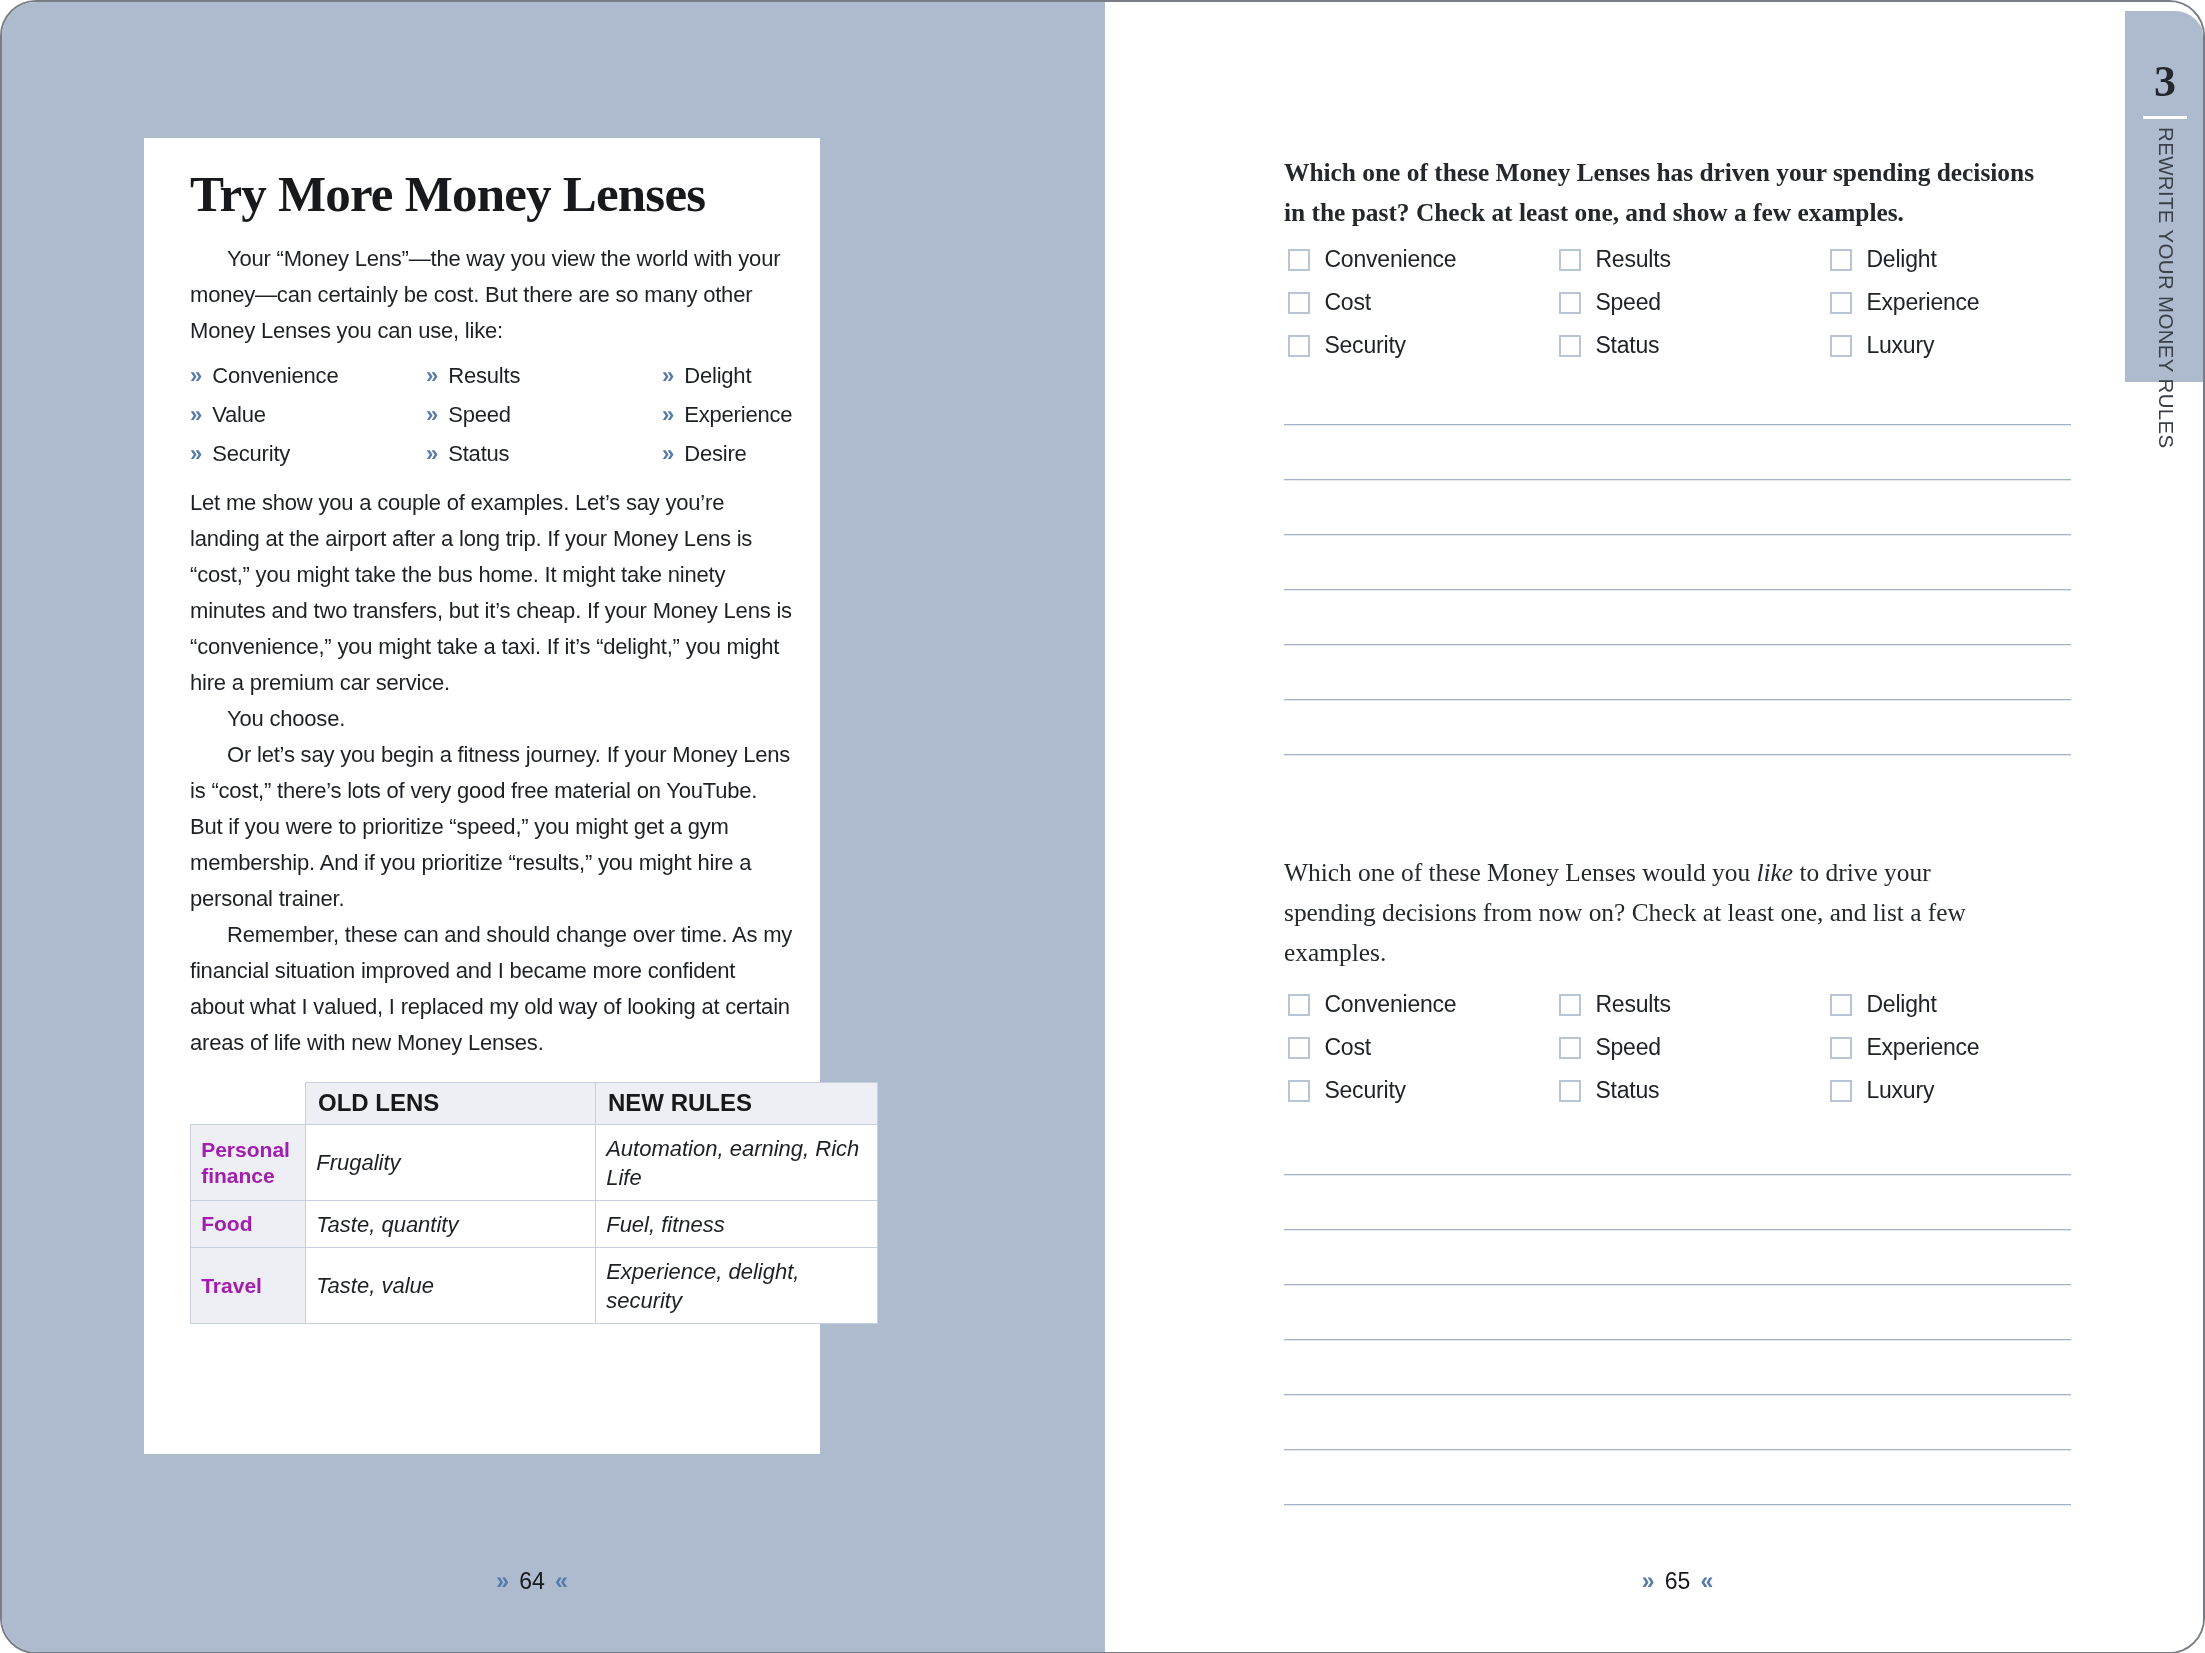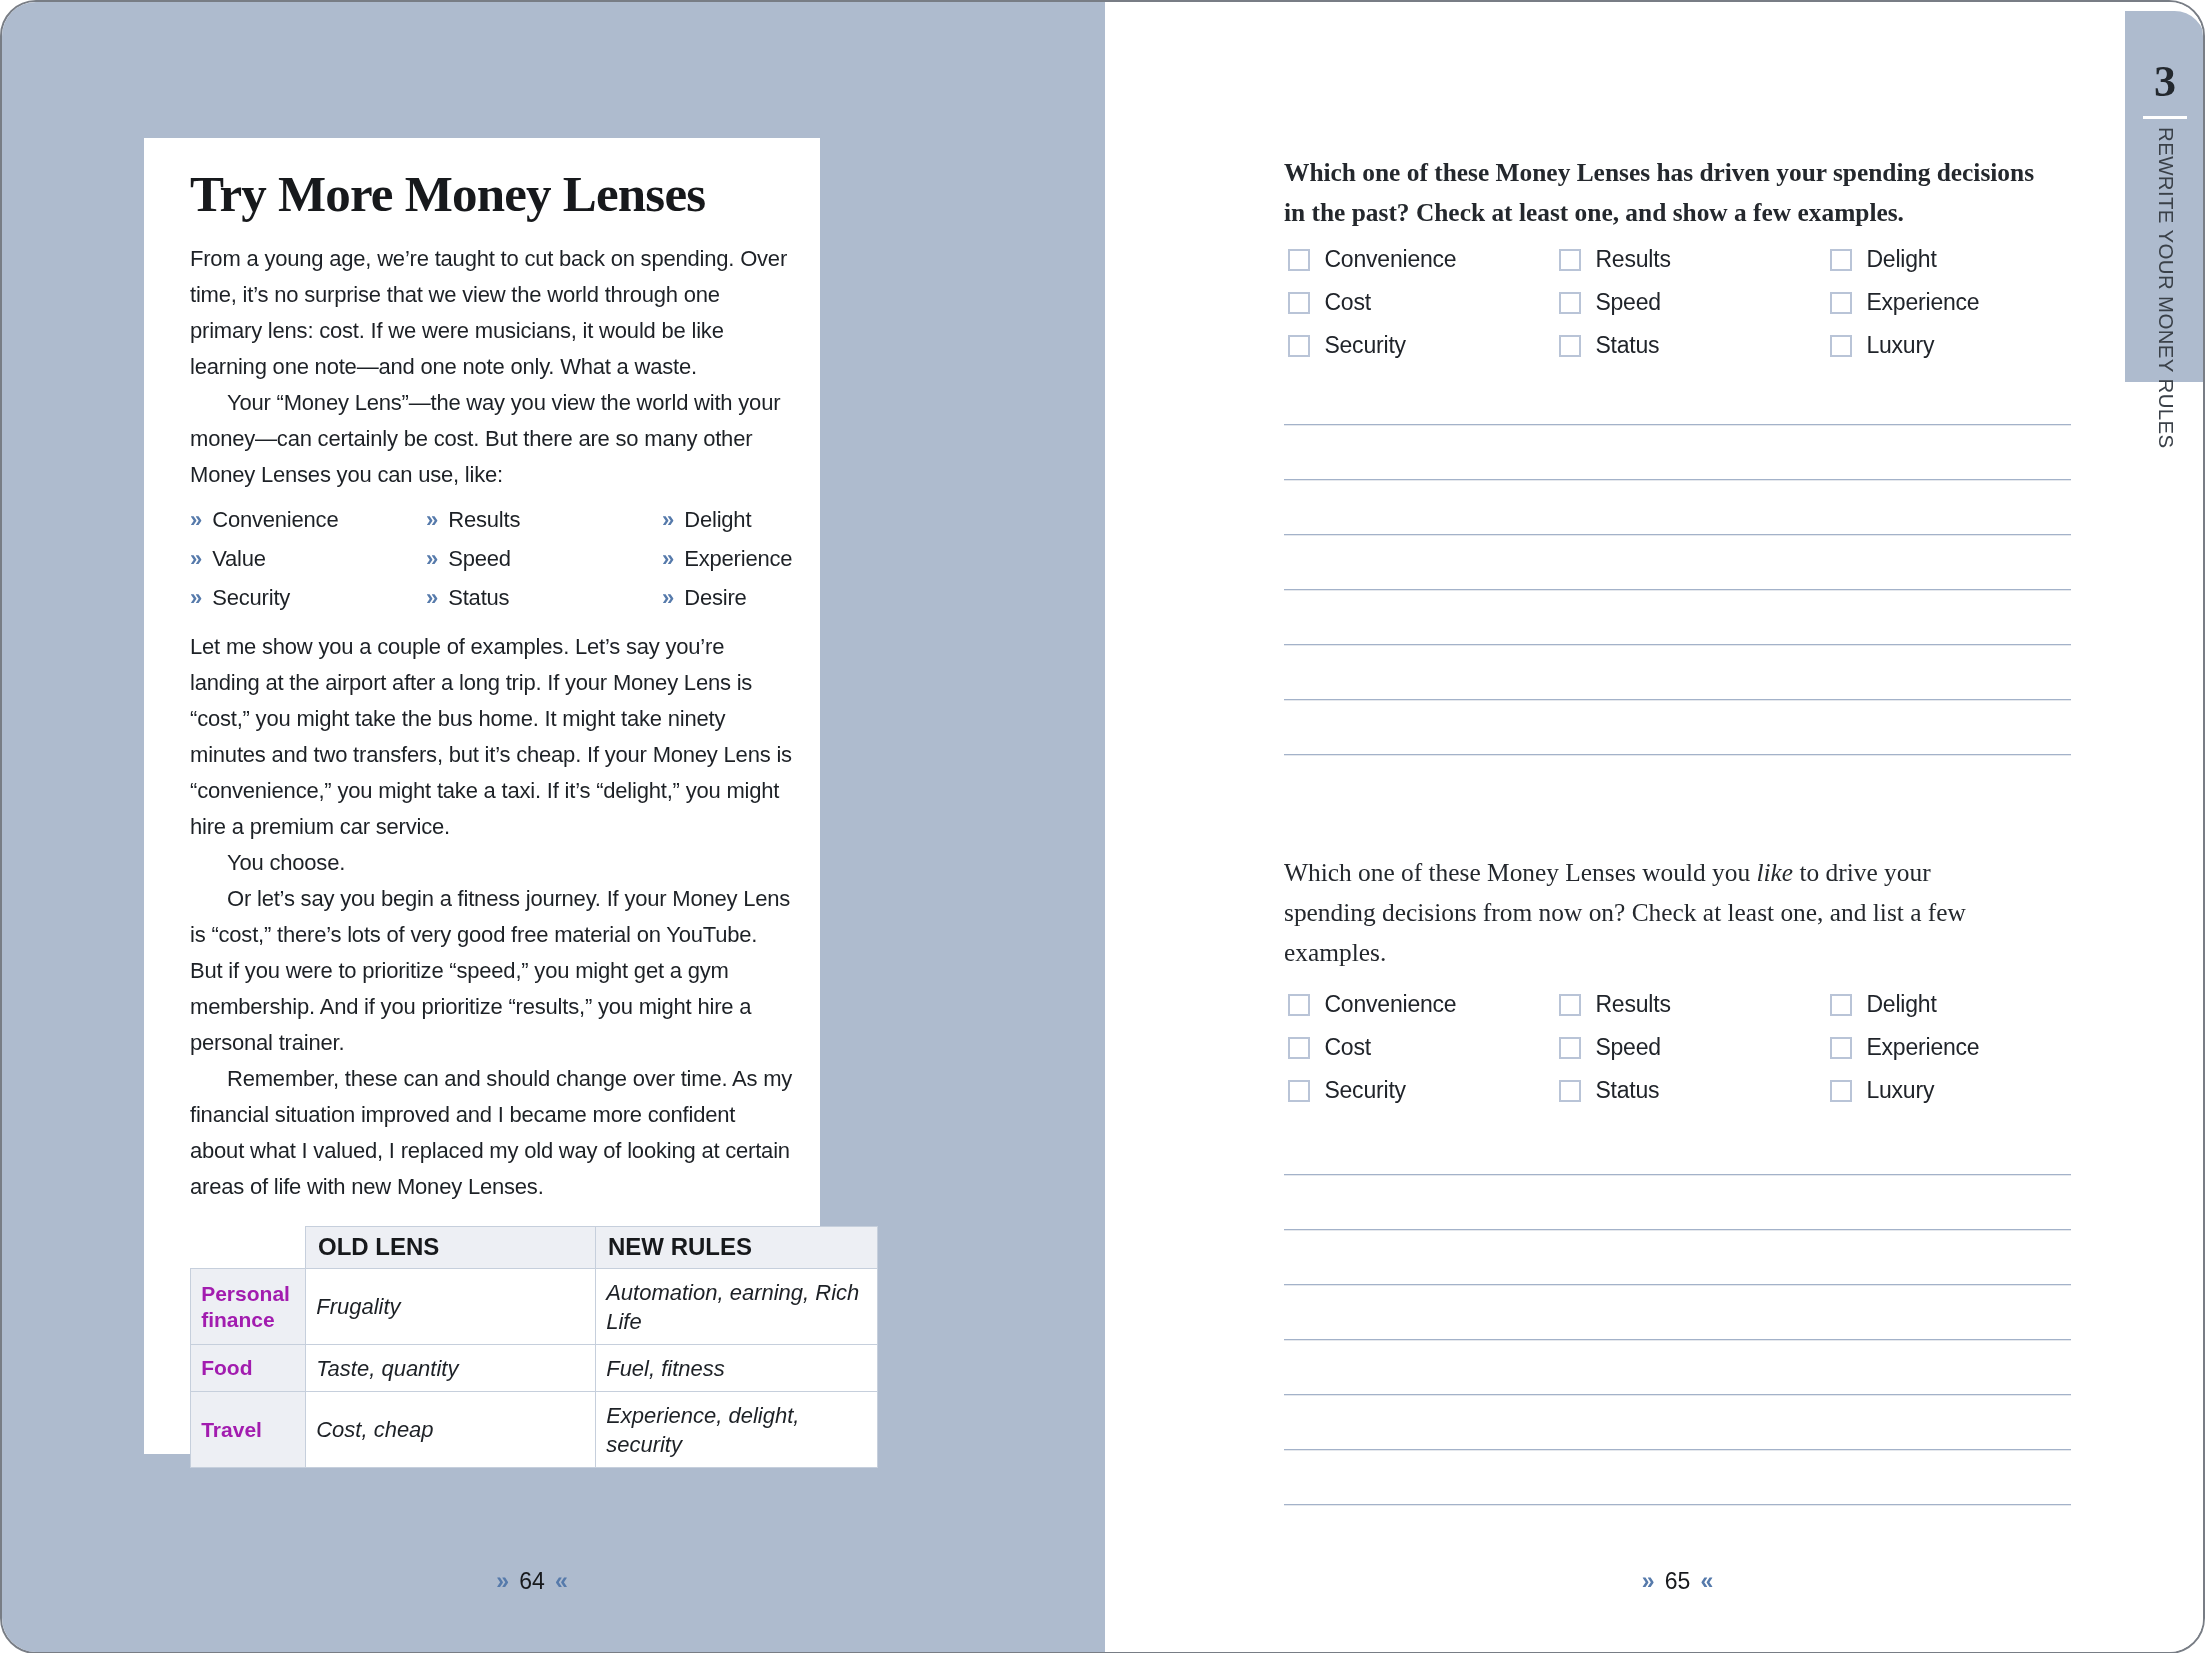--- a/index.html
+++ b/index.html
@@ -67,21 +67,20 @@
 </head>
 <body>
 
 <div class="stage">
   <div class="spread">
 
     <div class="left-page">
       <div class="card">
         <h1>Try More Money Lenses</h1>
 
-        <p>From a young age, we’re taught to cut back on spending. Over time, it’s no surprise that we view the world through one primary lens: cost. If we were musicians, it would be like learning one note—and one note only. What a waste.</p>
         <p class="indent">Your “Money Lens”—the way you view the world with your money—can certainly be cost. But there are so many other Money Lenses you can use, like:</p>
 
         <div class="bullets">
           <div class="bullet-item">
               <span class="bullet-marker">»</span>
               <span>Convenience</span>
             </div>
           <div class="bullet-item">
               <span class="bullet-marker">»</span>
               <span>Value</span>
@@ -138,21 +137,21 @@
             <td class="val">Frugality</td>
             <td class="val">Automation, earning, Rich Life</td>
           </tr>
           <tr>
             <td class="rowlabel">Food</td>
             <td class="val">Taste, quantity</td>
             <td class="val">Fuel, fitness</td>
           </tr>
           <tr>
             <td class="rowlabel">Travel</td>
-            <td class="val">Cost, cheap</td>
+            <td class="val">Taste, value</td>
             <td class="val">Experience, delight, security</td>
           </tr>
         </tbody>
           </table>
       </div>
 
       <div class="pagenum pagenum-left">
         <span class="quo">»</span>
         <span>64</span>
         <span class="quo">«</span>

